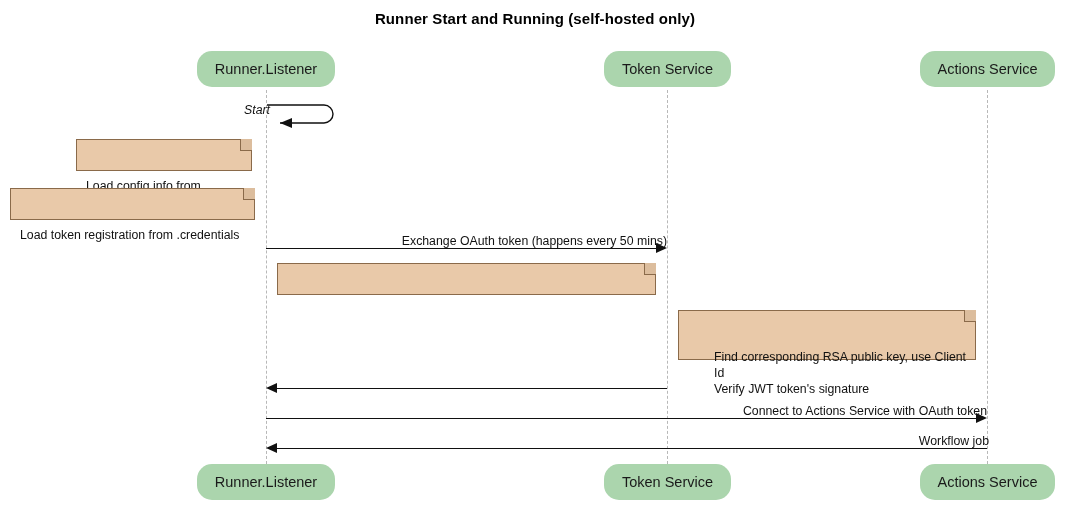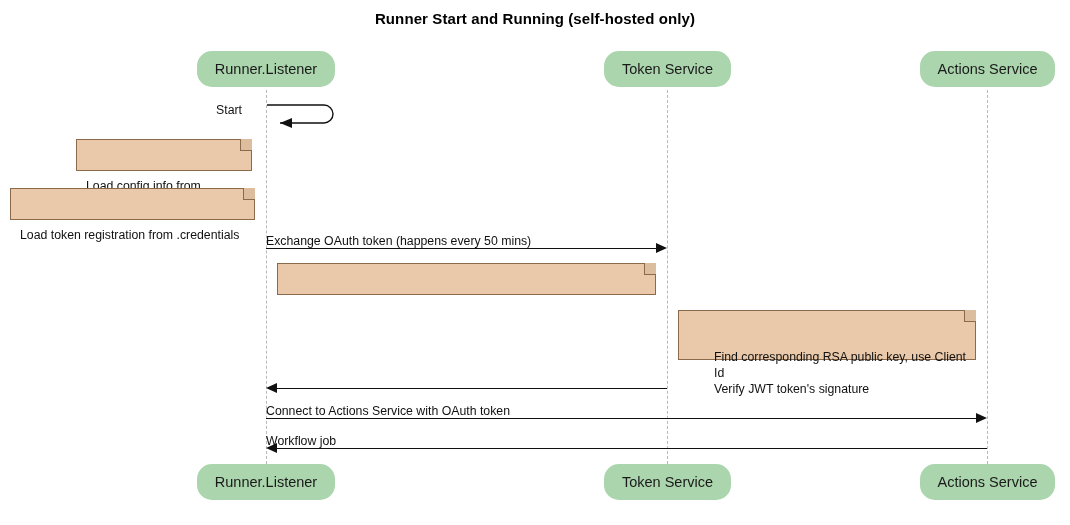--- a/index.html
+++ b/index.html
@@ -95,21 +95,21 @@
     border-left: 11px solid #111111;
   }
   .arrowhead.left {
     border-right: 11px solid #111111;
   }
   .msg-label {
     position: absolute;
     font-size: 12.3px;
     color: #111111;
     white-space: nowrap;
-    text-align: left;
+    text-align: right;
   }
 
   
   .self-loop {
     position: absolute;
   }
   .self-loop svg {
     display: block;
   }
 </style>
@@ -127,21 +127,21 @@
   <div class="participant" style="left:197px; top:51px; width:138px;">Runner.Listener</div>
   <div class="participant" style="left:604px; top:51px; width:127px;">Token Service</div>
   <div class="participant" style="left:920px; top:51px; width:135px;">Actions Service</div>
 
   <div class="self-loop" style="left:266px; top:100px;">
     <svg width="80" height="32" viewBox="0 0 80 32">
       <path d="M 1 5 L 58 5 A 9 9 0 0 1 58 23 L 14 23" fill="none" stroke="#111111" stroke-width="1.4"></path>
       <path d="M 14 23 L 26 18 L 26 28 Z" fill="#111111"></path>
     </svg>
   </div>
-  <div class="msg-label" style="left:168px; top:103px; width:74px; text-align:right;">Start</div>
+  <div class="msg-label" style="left:196px; top:103px; width:74px; text-align:right;font-style:italic;">Start</div>
 
   <div class="note" style="left:76px; top:139px; width:176px; height:32px;">
     <span class="fold"></span>
     <span>Load config info from .runner</span>
   </div>
 
   <div class="note" style="left:10px; top:188px; width:245px; height:32px;">
     <span class="fold"></span>
     <span>Load token registration from .credentials</span>
   </div>

